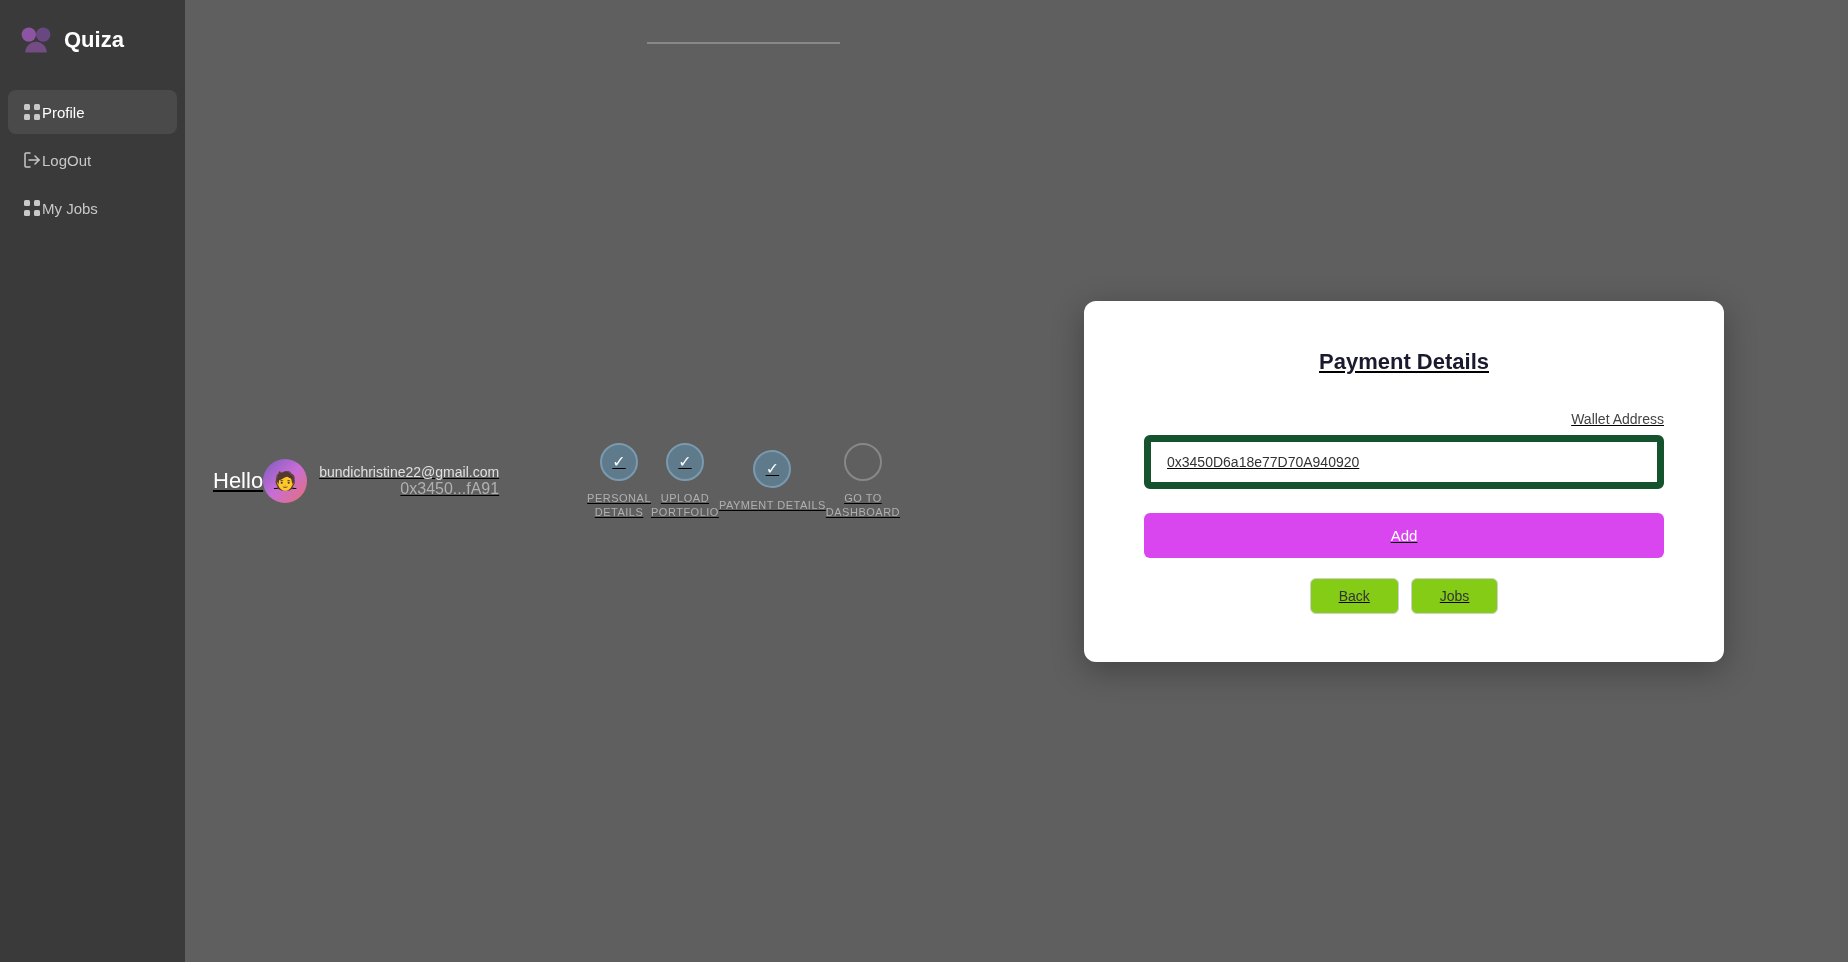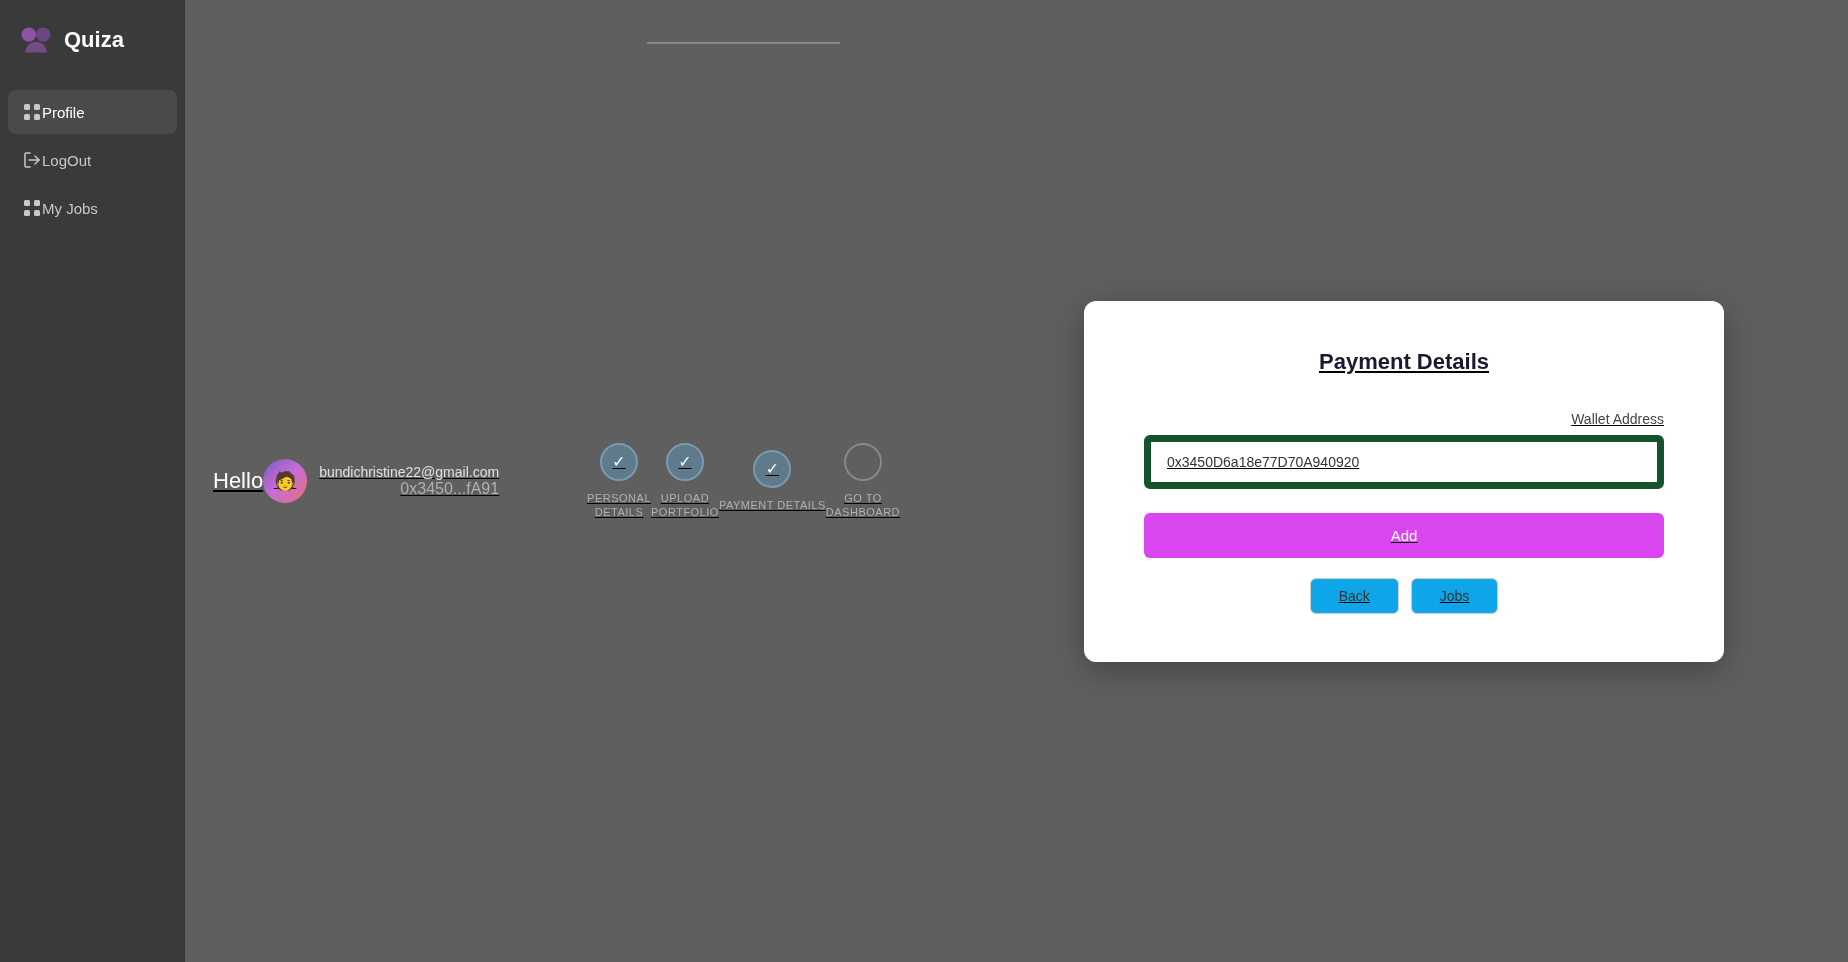--- a/index.html
+++ b/index.html
@@ -240,21 +240,21 @@
       display: flex;
       gap: 12px;
       justify-content: center;
     }
     .btn-back, .btn-next {
       padding: 9px 28px;
       border-radius: 6px;
       font-size: 14px;
       cursor: pointer;
       border: 1px solid #d0d0d0;
-      background: #0ea5e9;
+      background: #84cc16;
       color: #333;
     }
   </style>
 </head>
 <body>
 
 <aside class="sidebar">
   <div class="sidebar-logo">
 
     <svg class="logo-icon" viewBox="0 0 40 40" fill="none" xmlns="http://www.w3.org/2000/svg">

